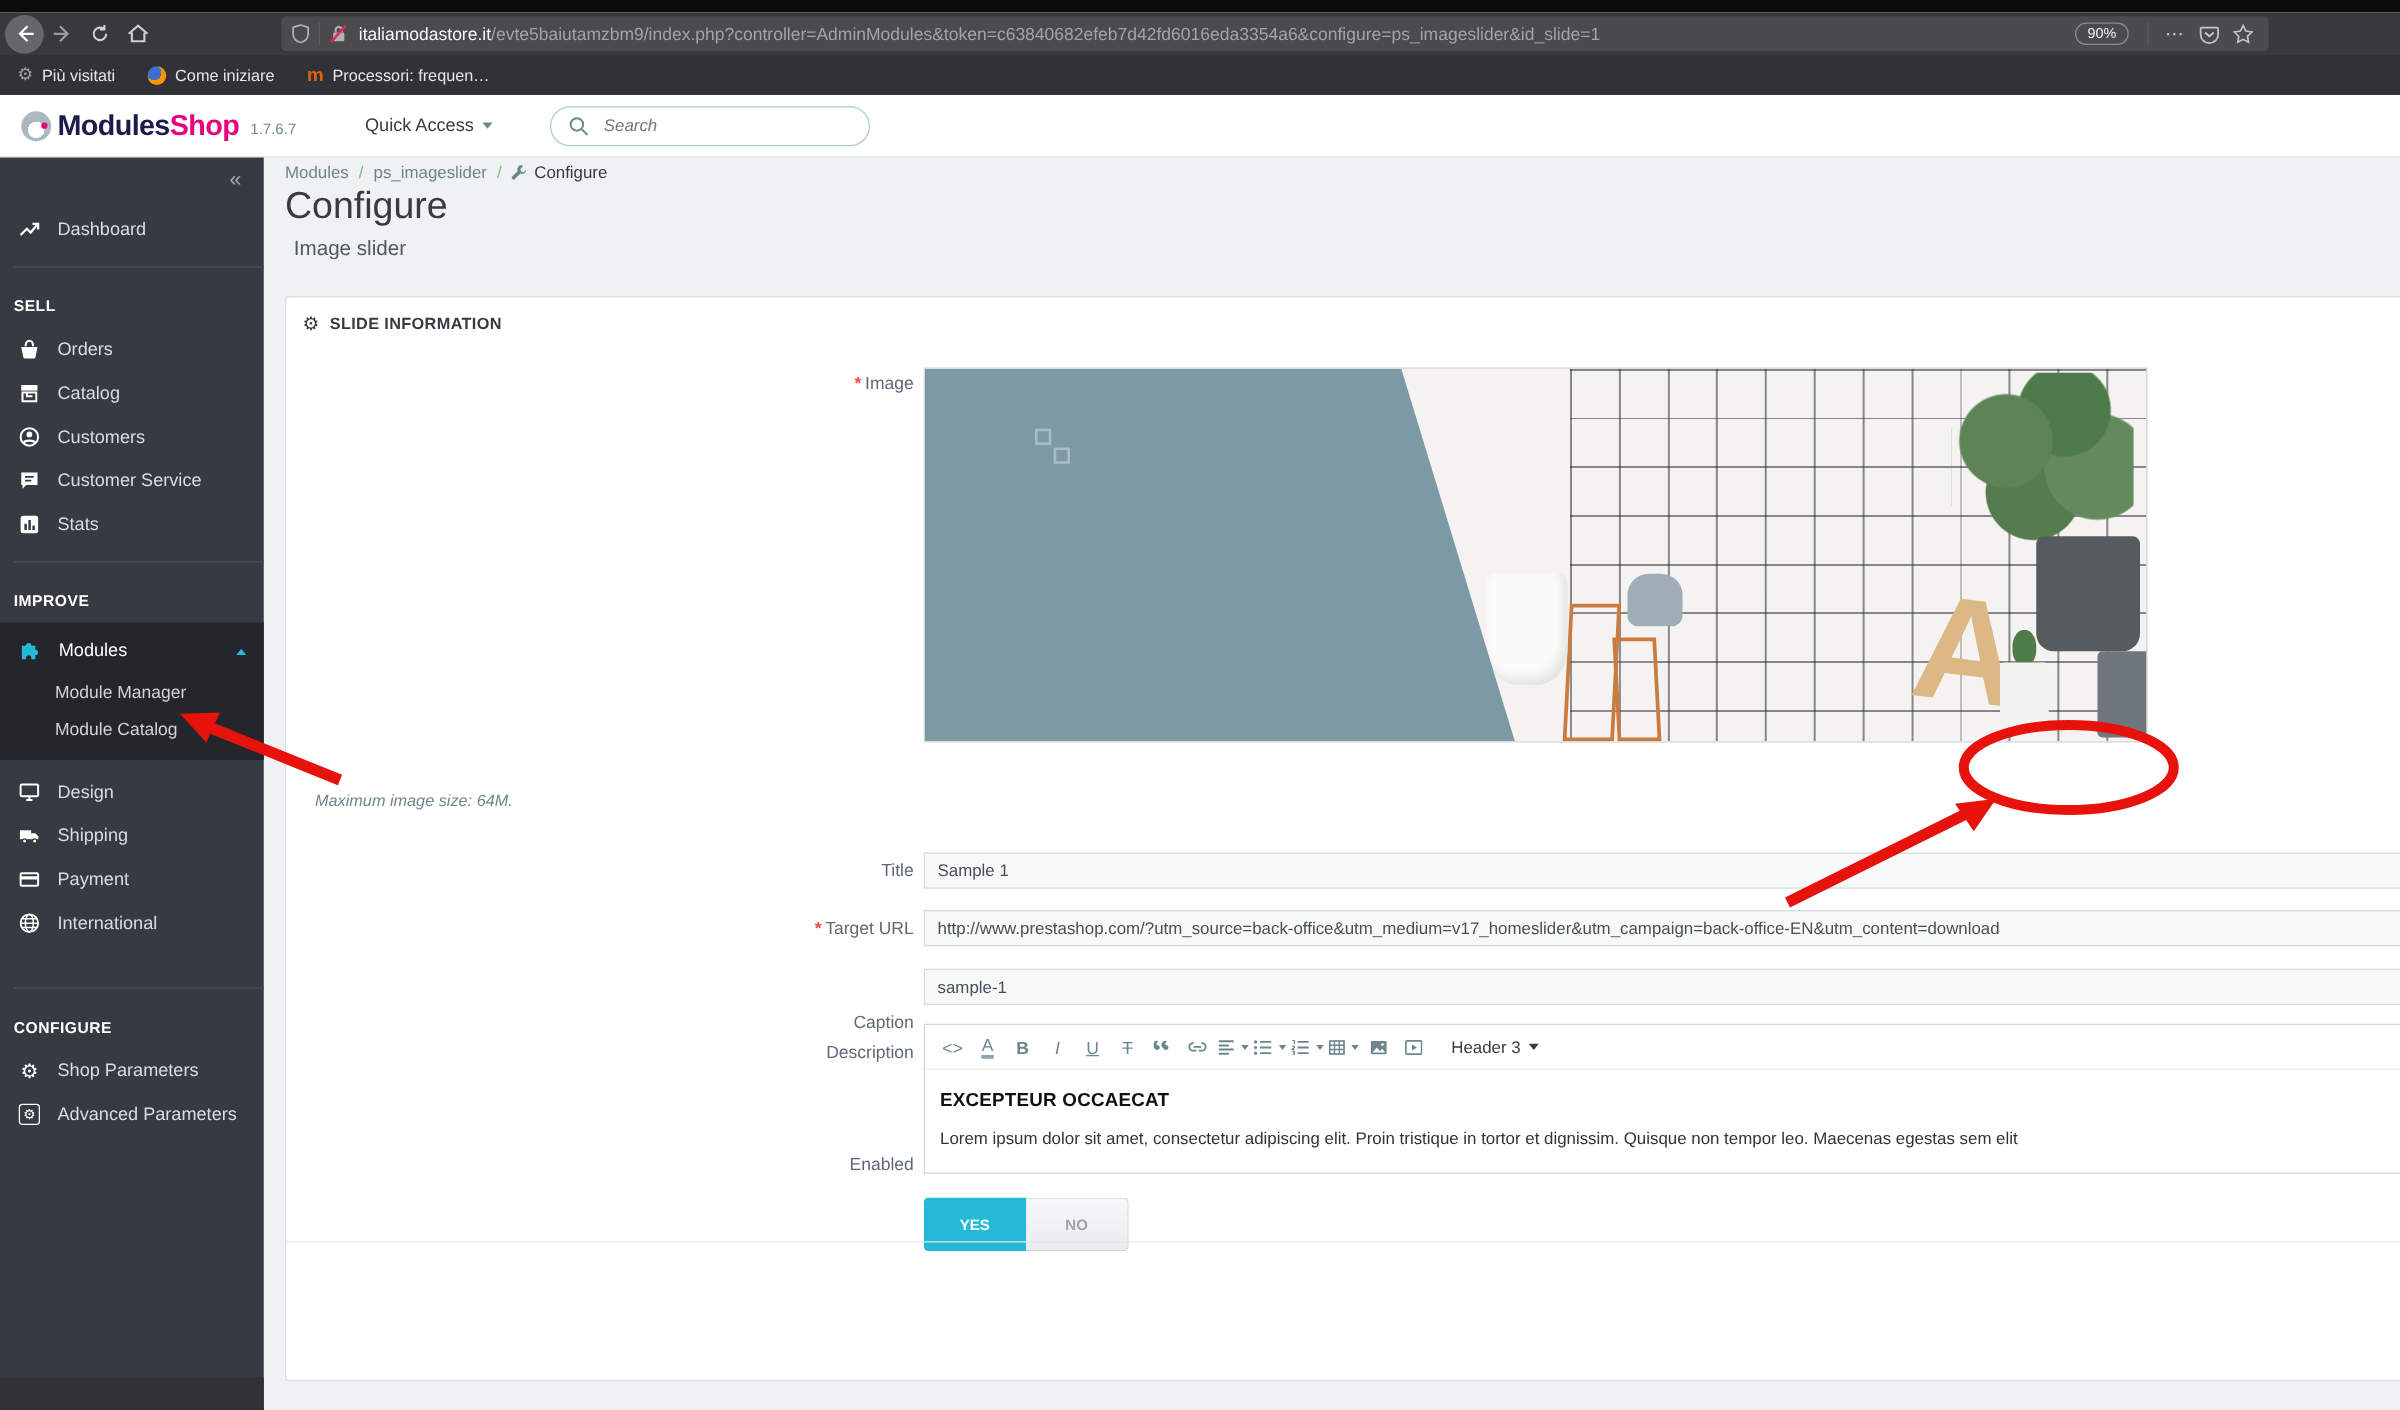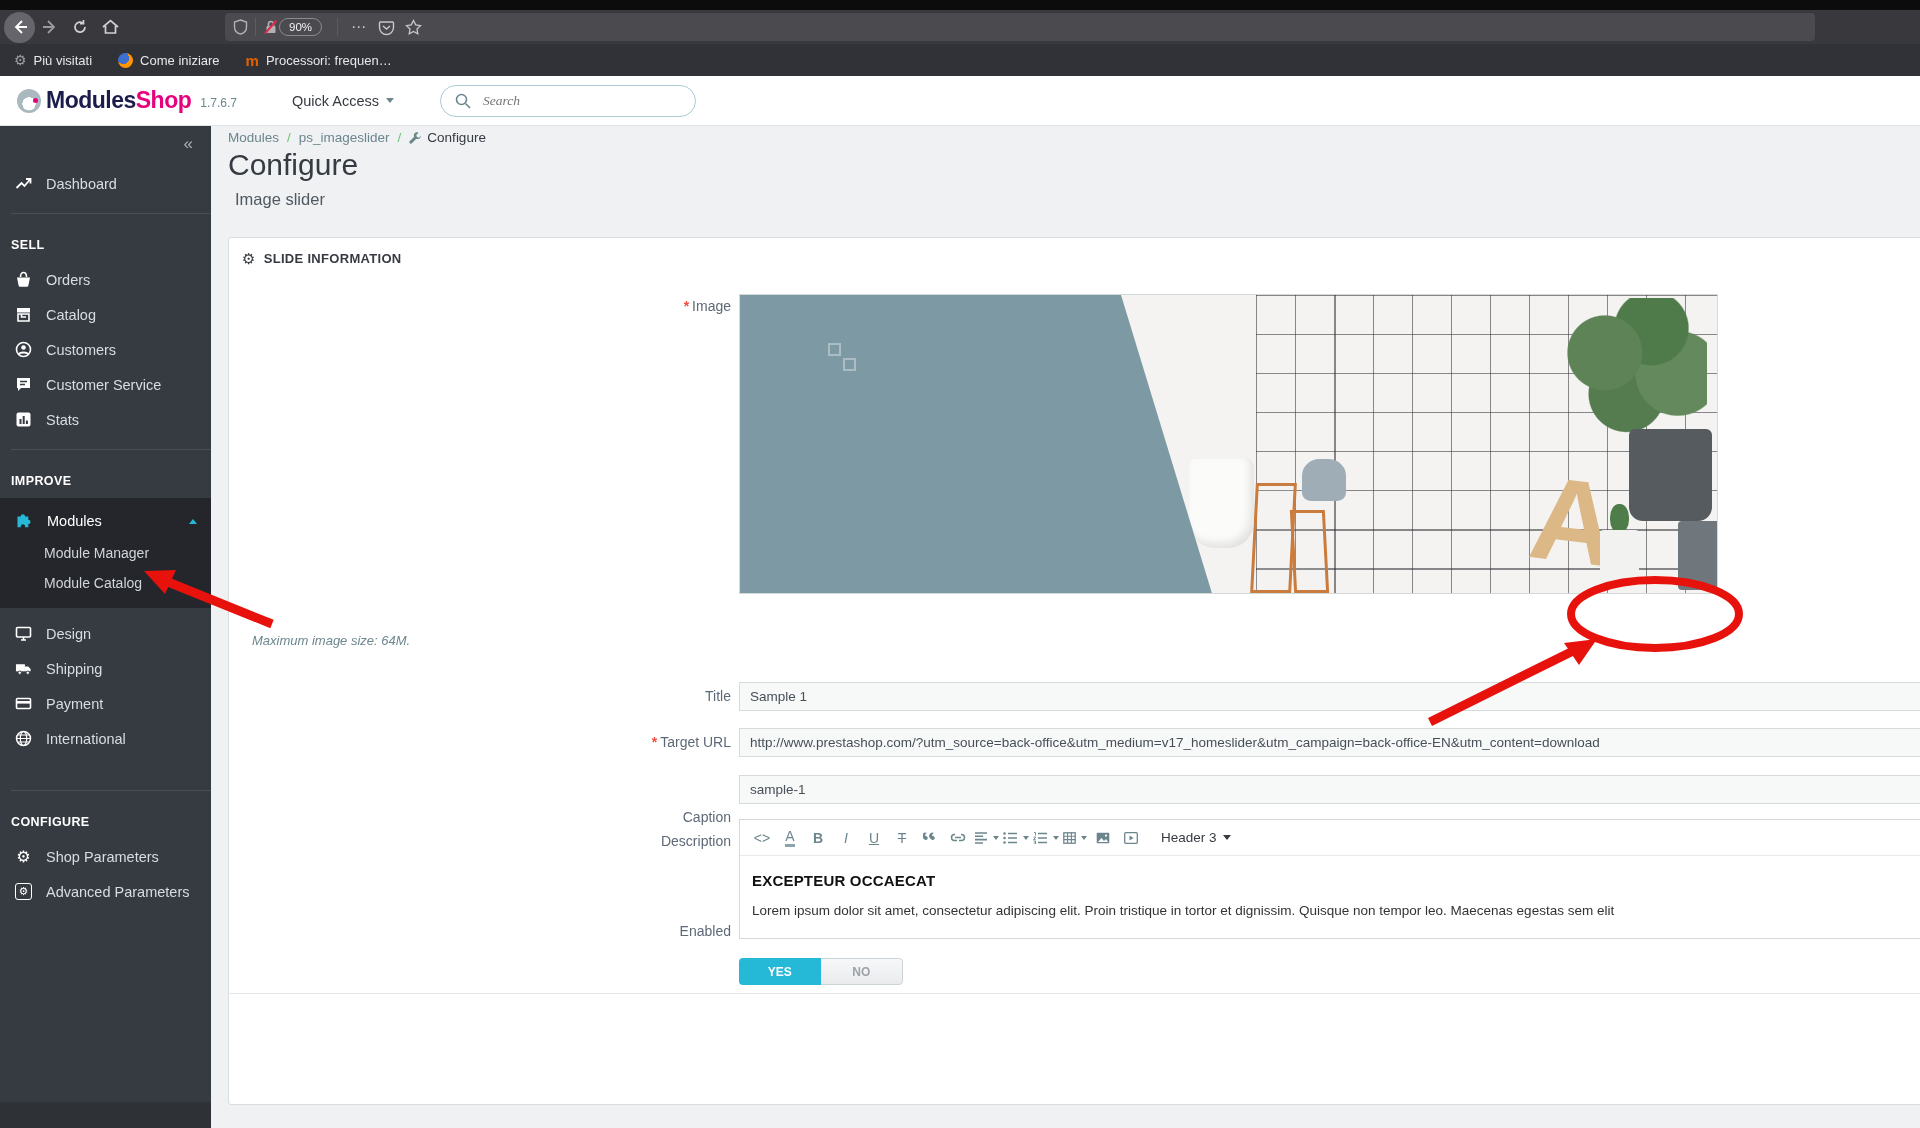--- a/index.html
+++ b/index.html
@@ -25,21 +25,21 @@
   
   .topbar { position:absolute; left:0; top:76px; width:1920px; height:50px; background:#fff; border-bottom:1px solid #e1e5e8; display:flex; align-items:center; }
   .ps-logo { width:24px; height:24px; border-radius:50%; margin-left:17px; background:radial-gradient(circle at 50% 62%, #fff 0 34%, #aab8bf 35% 100%); position:relative; flex:0 0 auto; }
   .ps-logo::after { content:""; position:absolute; right:3px; top:9px; width:5px; height:5px; border-radius:50%; background:#e6007e; }
   .brand { font-size:23px; font-weight:bold; margin-left:5px; letter-spacing:-.5px; }
   .brand .p1 { color:#1c1c4c; } .brand .p2 { color:#e6007e; }
   .version { font-size:12px; color:#6c868e; margin-left:9px; margin-top:4px; }
   .quick-access { margin-left:55px; font-size:14.5px; color:#363a41; display:flex; align-items:center; gap:7px; }
   .caret-down { width:0; height:0; border-left:4px solid transparent; border-right:4px solid transparent; border-top:5px solid #6c868e; }
   .search-pill { margin-left:46px; width:256px; height:32px; border:1px solid #abccd7; border-radius:16px; display:flex; align-items:center; padding:0 14px; gap:12px; }
-  .search-pill input { border:none; outline:none; font-style:italic; font-size:13.5px; color:#55656d; width:170px; font-family:Liberation Serif, serif; background:transparent; }
+  .search-pill input { border:none; outline:none; font-style:italic; font-size:13.5px; color:#55656d; width:170px; font-family:Liberation Sans, sans-serif; background:transparent; }
 
   
   .sidebar { position:absolute; left:0; top:126px; width:211px; height:1002px; background:#363a41; color:#dfe3e8; }
   .collapse-btn { position:absolute; right:20px; top:8px; font-size:17px; color:#a9b0b8; letter-spacing:-2px; }
   .nav-item { display:flex; align-items:center; gap:14px; padding:9px 0 9px 15px; font-size:14.5px; color:#d8dde2; }
   .nav-item .nico { width:17px; height:17px; flex:0 0 auto; display:flex; align-items:center; justify-content:center; }
   .side-divider { border:none; border-top:1px solid #4a4e57; margin:12px 0 12px 11px; width:200px; }
   .section-h { font-size:12.5px; font-weight:bold; color:#fff; padding:8px 0 10px 11px; letter-spacing:.4px;margin-top:16px; }
   .modules-block { background:#24262b; padding:6px 0 10px; }
   .modules-head { display:flex; align-items:center; gap:14px; padding:8px 14px 8px 15px; font-size:14.5px; color:#fff; }
@@ -100,21 +100,21 @@
   .tbtn { min-width:24px; height:26px; display:flex; align-items:center; justify-content:center; font-size:14px; color:#6c868e; gap:3px; }
   .tbtn.bold { font-weight:bold; } .tbtn.ital { font-style:italic; } .tbtn.und { text-decoration:underline; } .tbtn.strk { text-decoration:line-through; }
   .tbtn .tcaret { width:0; height:0; border-left:3.5px solid transparent; border-right:3.5px solid transparent; border-top:4px solid #6c868e; margin-left:2px; }
   .color-a { border-bottom:3px solid #8ea4ad; line-height:1; padding-bottom:1px; }
   .hsel { margin-left:14px; font-size:13.5px; color:#363a41; display:flex; align-items:center; gap:6px; }
   .ed-body { padding:16px 0 0 12px; }
   .ed-h { font-size:15px; font-weight:bold; color:#111; letter-spacing:.2px; }
   .ed-p { margin-top:14px; font-size:13.5px; color:#333; }
 
   
-  .toggle { position:absolute; left:510px; top:720px; display:flex; width:164px; height:27px; border-radius:4px; overflow:hidden; font-size:12px; font-weight:bold; }
+  .toggle { position:absolute; left:510px; top:720px; display:flex; width:164px; height:43px; border-radius:4px; overflow:hidden; font-size:12px; font-weight:bold; }
   .tg-yes { flex:1; background:#25b9d7; color:#fff; display:flex; align-items:center; justify-content:center; }
   .tg-no { flex:1; background:linear-gradient(#f7f8f9,#e9ebed); color:#9da3a8; display:flex; align-items:center; justify-content:center; border:1px solid #cdd4d8; border-left:none; border-radius:0 4px 4px 0; }
   .panel-foot-line { position:absolute; left:0; top:755px; width:100%; border-top:1px solid #e4e8ea; }
 
   
   .annot { position:absolute; left:0; top:0; width:1920px; height:1128px; pointer-events:none; z-index:60; }
 
   svg.ic { display:block; }
 </style>
 </head>
@@ -145,20 +145,23 @@
   <div class="urlbar">
     <svg class="ic" width="15" height="16" viewBox="0 0 15 16">
         <path d="M7.5 1 L13.5 3 V8 C13.5 12 10.5 14.3 7.5 15 C4.5 14.3 1.5 12 1.5 8 V3 Z" stroke="#b1b1b3" stroke-width="1.4" fill="none"></path>
       </svg>
     <div class="sep"></div>
     <svg class="ic" width="16" height="16" viewBox="0 0 16 16">
       <rect x="3.5" y="7" width="9" height="7" rx="1" fill="#b1b1b3"></rect>
       <path d="M5.5 7 V5 a2.5 2.5 0 0 1 5 0 V7" stroke="#b1b1b3" stroke-width="1.6" fill="none"></path>
       <line x1="2" y1="14.5" x2="13.5" y2="1.5" stroke="#e22850" stroke-width="2"></line>
     </svg>
+    <div class="url-text" style="margin-left:8px;">
+      <span>italiamodastore.it</span><span class="path">/evte5baiutamzbm9/index.php?controller=AdminModules&amp;token=c63840682efeb7d42fd6016eda3354a6&amp;configure=ps_imageslider&amp;id_slide=1</span>
+    </div>
     <div class="zoom-pill">90%</div>
     <div class="sep"></div>
     <div class="chrome-ic">⋯</div>
     <svg class="ic" width="17" height="17" viewBox="0 0 17 17" style="margin:0 6px;">
         <path d="M2.5 3 h12 a1 1 0 0 1 1 1 v4.5 a7 7 0 0 1 -14 0 V4 a1 1 0 0 1 1-1 Z" stroke="#c8c8cc" stroke-width="1.4" fill="none"></path>
         <path d="M5 7 l3.5 3 l3.5-3" stroke="#c8c8cc" stroke-width="1.4" fill="none"></path>
       </svg>
     <svg class="ic" width="17" height="17" viewBox="0 0 17 17" style="margin:0 4px;">
         <path d="M8.5 1.5 l2.2 4.4 4.8.7 -3.5 3.4 .8 4.8 -4.3-2.3 -4.3 2.3 .8-4.8 -3.5-3.4 4.8-.7 Z" stroke="#c8c8cc" stroke-width="1.3" fill="none"></path>
       </svg>

